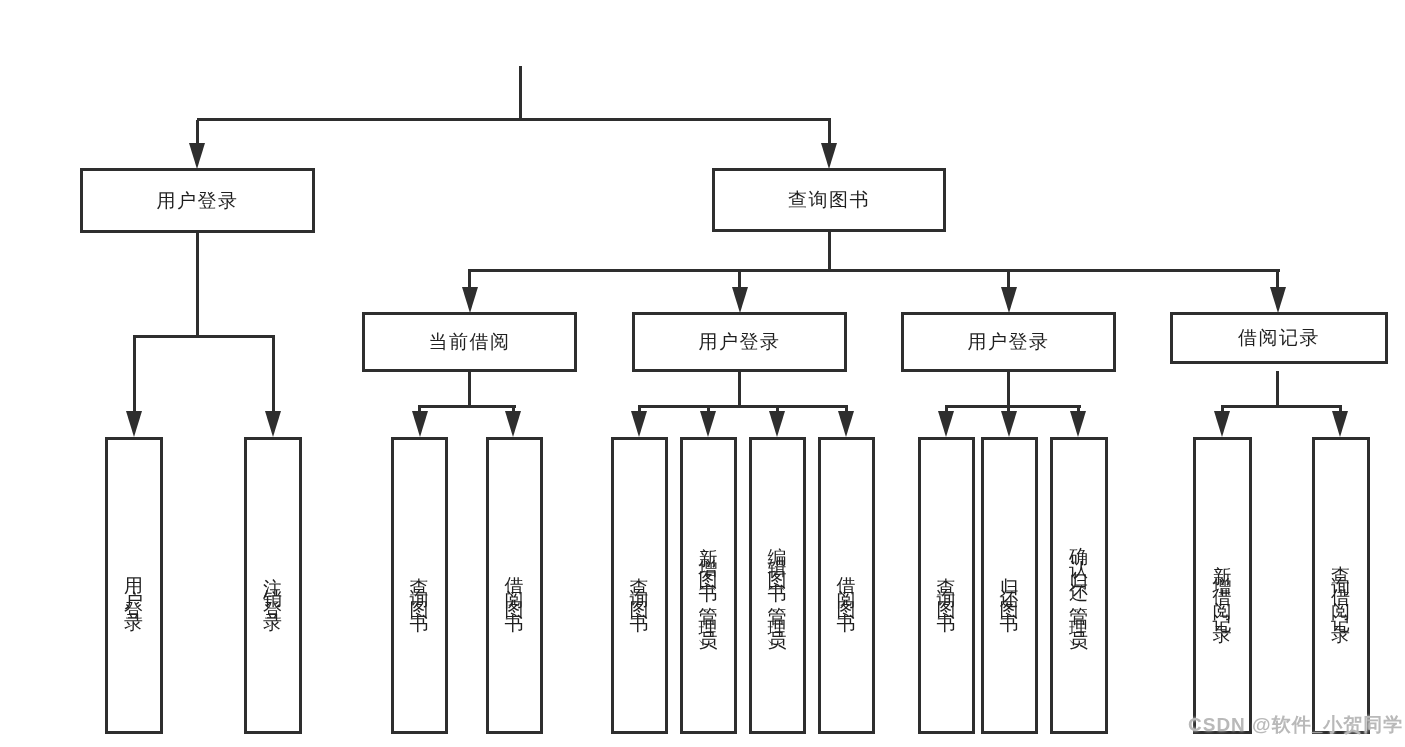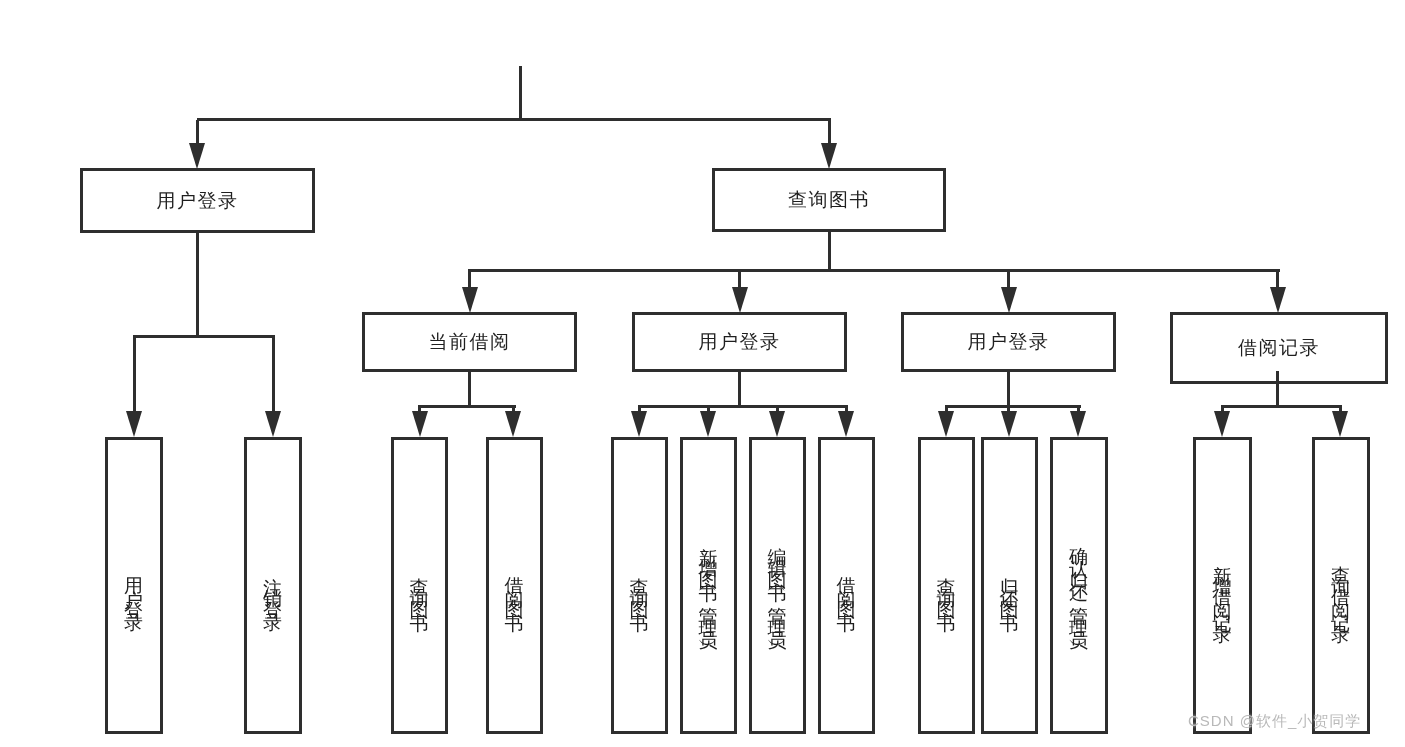--- a/index.html
+++ b/index.html
@@ -19,22 +19,22 @@
   .vbox{font-size:19px;}
   .vbox .vtext{writing-mode:vertical-rl;letter-spacing:12px;line-height:1;}
   .hl{position:absolute;height:3px;background:var(--line);}
   .vl{position:absolute;width:3px;background:var(--line);}
   .ar{
     position:absolute;width:0;height:0;
     border-left:8px solid transparent;border-right:8px solid transparent;
     border-top:26px solid var(--line);
   }
   .watermark{
-    position:absolute;left:1188px;top:712px;font-size:15px;letter-spacing:1px;
-    color:var(--wm);z-index:5;text-shadow:0 0 3px #fff;white-space:nowrap;
+    position:absolute;left:1188px;top:712px;font-size:19px;letter-spacing:1px;
+    color:var(--wm);z-index:5;text-shadow:0 0 3px #fff;white-space:nowrap;font-weight:bold;
   }
 </style>
 </head>
 <body>
 
 <div class="canvas">
 
 
   <div class="vl" style="left:519px;top:66px;height:54px"></div>
   <div class="hl" style="left:197px;top:118px;width:634px"></div>
@@ -77,21 +77,21 @@
 
   <div class="box" style="left:362px;top:312px;width:215px;height:60px">
     <span>当前借阅</span>
   </div>
   <div class="box" style="left:632px;top:312px;width:215px;height:60px">
     <span>用户登录</span>
   </div>
   <div class="box" style="left:901px;top:312px;width:215px;height:60px">
     <span>用户登录</span>
   </div>
-  <div class="box" style="left:1170px;top:312px;width:218px;height:72px">
+  <div class="box" style="left:1170px;top:312px;width:218px;height:52px">
     <span>借阅记录</span>
   </div>
 
   <div class="vl" style="left:468px;top:371px;height:36px"></div>
   <div class="hl" style="left:418px;top:405px;width:98px"></div>
   <div class="vl" style="left:418px;top:405px;height:8px"></div>
   <div class="ar" style="left:412px;top:411px"></div>
   <div class="vl" style="left:512px;top:405px;height:8px"></div>
   <div class="ar" style="left:505px;top:411px"></div>
 

